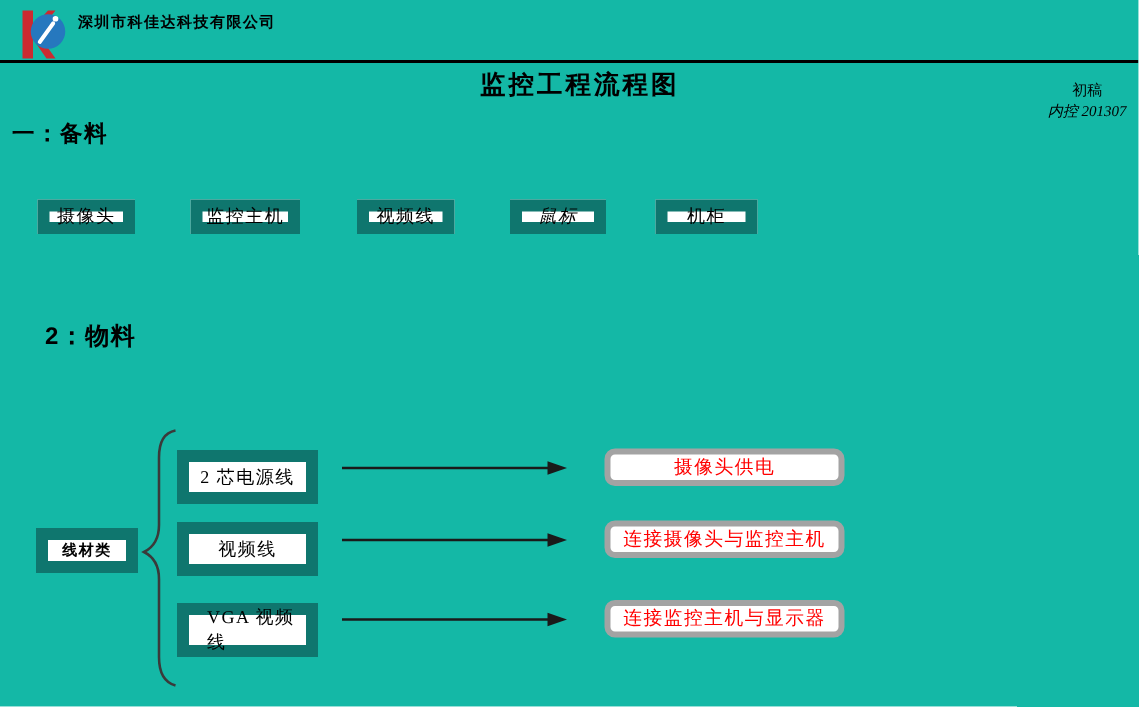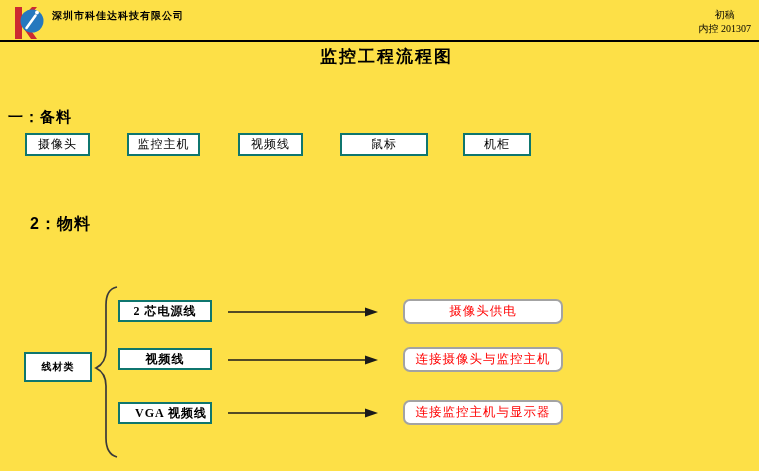--- a/index.html
+++ b/index.html
@@ -2,75 +2,75 @@
 <html><head>
 <meta charset="utf-8">
 <style>
   * { margin: 0; padding: 0; box-sizing: border-box; }
   html, body { background: #ffffff; }
   body { font-family: "Liberation Serif", "DejaVu Serif", serif; }
   .page {
     position: relative;
     width: 759px;
     height: 471px;
-    background: #fde047;
+    background: #14b8a6;
     overflow: hidden;
   }
   .abs { position: absolute; }
 
   
   .logo { left: 12px; top: 5px; width: 32px; height: 36px; }
   .company-block { left: 52px; top: 9px; line-height: 14px; }
   .company-name { font-size: 10px; font-weight: bold; color: #000; letter-spacing: 1px; }
   .company-sub  { font-size: 10px; font-weight: bold; color: #000; letter-spacing: 1px; }
   .doc-meta { right: 8px; top: 8px; text-align: center; line-height: 14px; }
-  .doc-draft { font-size: 10px; color: #000; }
-  .doc-number { font-size: 10px; color: #000; }
+  .doc-draft { font-size: 10px; color: #000; margin-top: 46px; }
+  .doc-number { font-size: 10px; color: #000; font-style: italic; }
   .header-rule { left: 0; top: 40px; width: 759px; height: 2px; background: #000; }
 
   
   .doc-title { left: 0; top: 45px; width: 759px; text-align: center;
                font-size: 17px; font-weight: bold; color: #000;
                font-family: "Liberation Sans", "DejaVu Sans", sans-serif; letter-spacing: 2px; padding-left: 14px; }
   .h-sec  { left: 8px;  top: 80px;  font-size: 15px; font-weight: bold; color: #000;
-            font-family: "Liberation Sans", "DejaVu Sans", sans-serif; letter-spacing: 1px; margin-top: 28px; }
+            font-family: "Liberation Sans", "DejaVu Sans", sans-serif; letter-spacing: 1px; }
   .h-sub1 { left: 30px; top: 105px; font-size: 12px; font-weight: bold; color: #000;
             font-family: "Liberation Sans", "DejaVu Sans", sans-serif; letter-spacing: 1px; margin-top: 28px; }
   .h-sub2 { left: 30px; top: 214px; font-size: 16px; font-weight: bold; color: #000;
             font-family: "Liberation Sans", "DejaVu Sans", sans-serif; letter-spacing: 1px; }
 
   
   .box {
     position: absolute;
-    border: 2px solid #0f766e;
+    border: 8px solid #0f766e;
     background: #fff;
     display: flex; align-items: center; justify-content: center;
     font-size: 12px; color: #000;
     letter-spacing: 1px;
   }
   .eq { top: 133px; height: 23px; }
   .eq1 { left: 25px;  width: 65px; }
   .eq2 { left: 127px; width: 73px; }
   .eq3 { left: 238px; width: 65px; }
-  .eq4 { left: 340px; width: 88px; }
-  .eq5 { left: 463px; width: 68px; }
+  .eq4 { left: 340px; width: 64px; font-style: italic; }
+  .eq5 { left: 437px; width: 68px; }
 
   .cat-box { left: 24px; top: 352px; width: 68px; height: 30px;
              font-weight: bold; font-size: 10px;
              font-family: Liberation Sans, sans-serif; }
 
-  .cable { left: 118px; width: 94px; height: 22px; font-weight: bold; }
+  .cable { left: 118px; width: 94px; height: 36px; }
   .cable1 { top: 300px; }
   .cable2 { top: 348px; }
   .cable3 { top: 402px; padding-left: 12px; }
 
   .purpose {
     position: absolute;
     left: 403px; width: 160px; height: 25px;
-    border: 2px solid #a3a3a3; border-radius: 7px;
+    border: 4px solid #a3a3a3; border-radius: 7px;
     background: #fff;
     display: flex; align-items: center; justify-content: center;
     font-size: 12.5px; letter-spacing: 1px;
   }
   .purpose1 { top: 299px; }
   .purpose2 { top: 347px; }
   .purpose3 { top: 400px; }
 
   .overlay { left: 0; top: 0; width: 759px; height: 471px; pointer-events: none; }
 </style>

